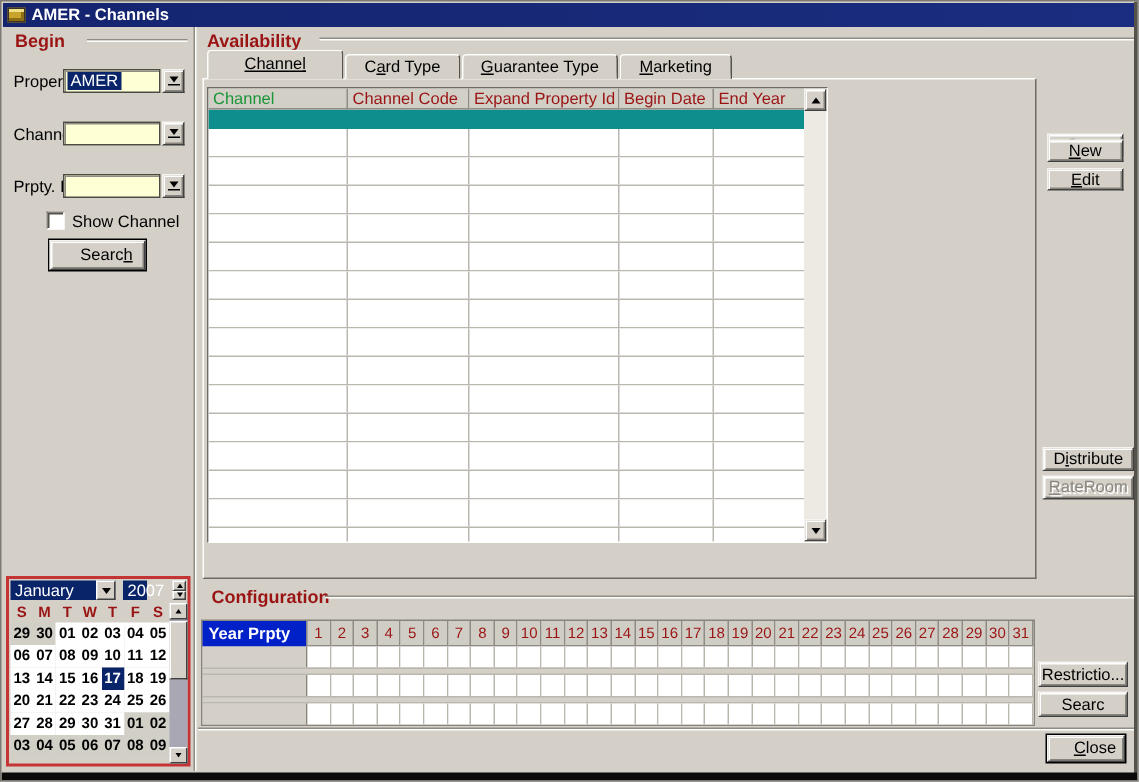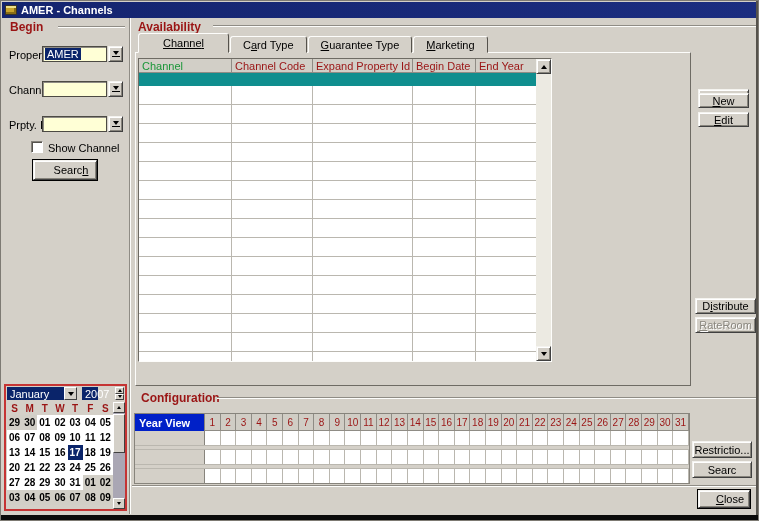--- a/index.html
+++ b/index.html
@@ -410,21 +410,21 @@
     </div>
   <div>
       <div class="btn" style="left: 694px; top: 297px; width: 61px; height: 16px;">D<u>i</u>stribute</div>
       <div class="btn disabled" style="left: 694px; top: 316px; width: 61px; height: 16px;"><u>R</u>ateRoom</div>
     </div>
 
   <div class="group-label" style="left:140px;top:390px">Configuration</div>
   <div class="hgroove" style="left:216px;top:396px;width:540px"></div>
   <div class="av-grid">
       <div class="av-head">
-        <div class="av-yv" style="background: rgb(0, 32, 200);">Year View</div>
+        <div class="av-yv" style="background: rgb(0, 32, 200);">Year Prpty</div>
         <div class="av-th">1</div>
         <div class="av-th">2</div>
         <div class="av-th">3</div>
         <div class="av-th">4</div>
         <div class="av-th">5</div>
         <div class="av-th">6</div>
         <div class="av-th">7</div>
         <div class="av-th">8</div>
         <div class="av-th">9</div>
         <div class="av-th">10</div>

